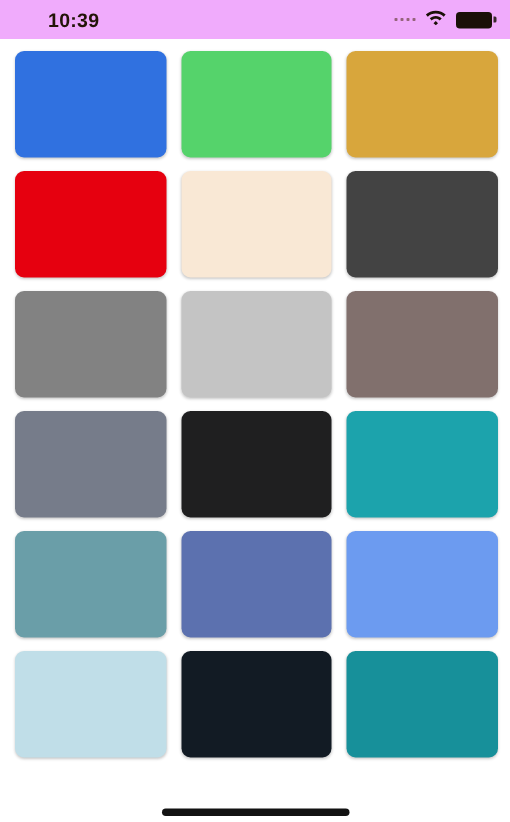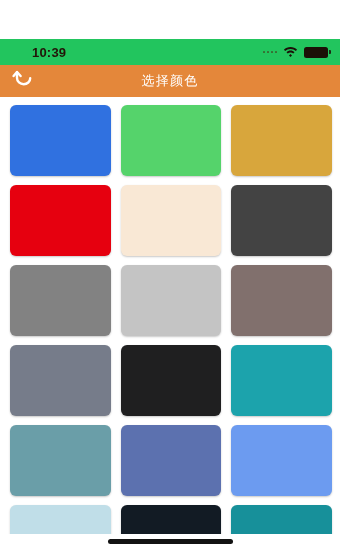--- a/index.html
+++ b/index.html
@@ -142,51 +142,40 @@
     height: 5px;
     border-radius: 3px;
     background: #121212;
   }
 </style>
 </head>
 <body>
 
 <div id="phone">
 
-  <div class="status-bar" style="background: #22c55e; margin-top: 39px;">
+  <div class="status-bar" style="background: #f0abfc;">
     <div class="status-time" style="color: rgb(35, 20, 8);">10:39</div>
     <div class="status-right">
       <span class="signal-dots">
         <i></i>
           <i></i>
           <i></i>
           <i></i>
       </span>
       <span class="wifi-icon">
         <svg width="15" height="11" viewBox="0 0 15 11">
           <path d="M7.5 1.1C4.9 1.1 2.6 2.1 0.9 3.7L2.2 5.1C3.6 3.8 5.4 3.0 7.5 3.0C9.6 3.0 11.4 3.8 12.8 5.1L14.1 3.7C12.4 2.1 10.1 1.1 7.5 1.1Z" fill="#1b1007"></path>
           <path d="M7.5 4.6C5.9 4.6 4.5 5.2 3.5 6.2L4.8 7.6C5.5 6.9 6.4 6.5 7.5 6.5C8.6 6.5 9.5 6.9 10.2 7.6L11.5 6.2C10.5 5.2 9.1 4.6 7.5 4.6Z" fill="#1b1007"></path>
           <path d="M7.5 8.0L6.0 9.5L7.5 10.9L9.0 9.5Z" fill="#1b1007"></path>
         </svg>
       </span>
       <span class="battery-icon"></span>
     </div>
   </div>
 
-  <div class="nav-bar" style="background: rgb(228, 135, 58);">
-    <div class="nav-back">
-      <span>
-        <svg width="22" height="20" viewBox="0 0 22 20">
-          <path d="M5.0 3.2 L5.0 9.0 C5.0 12.6 8.1 15.2 11.7 15.2 C15.3 15.2 18.2 12.6 18.2 9.3" fill="none" stroke="#ffffff" stroke-width="2.4" stroke-linecap="round"></path>
-          <path d="M1.6 7.0 L5.0 3.0 L8.6 7.0" fill="none" stroke="#ffffff" stroke-width="2.4" stroke-linecap="round" stroke-linejoin="round"></path>
-        </svg>
-      </span>
-    </div>
-    <div class="nav-title" style="color: rgb(255, 255, 255);">选择颜色</div>
-  </div>
 
   <div class="grid">
     <div class="swatch" style="background: rgb(48, 113, 224);"></div>
     <div class="swatch" style="background: rgb(85, 211, 107);"></div>
     <div class="swatch" style="background: rgb(216, 166, 60);"></div>
     <div class="swatch" style="background: rgb(230, 0, 15);"></div>
     <div class="swatch" style="background: rgb(249, 232, 213);"></div>
     <div class="swatch" style="background: rgb(67, 67, 67);"></div>
     <div class="swatch" style="background: rgb(130, 130, 130);"></div>
     <div class="swatch" style="background: rgb(196, 196, 196);"></div>

